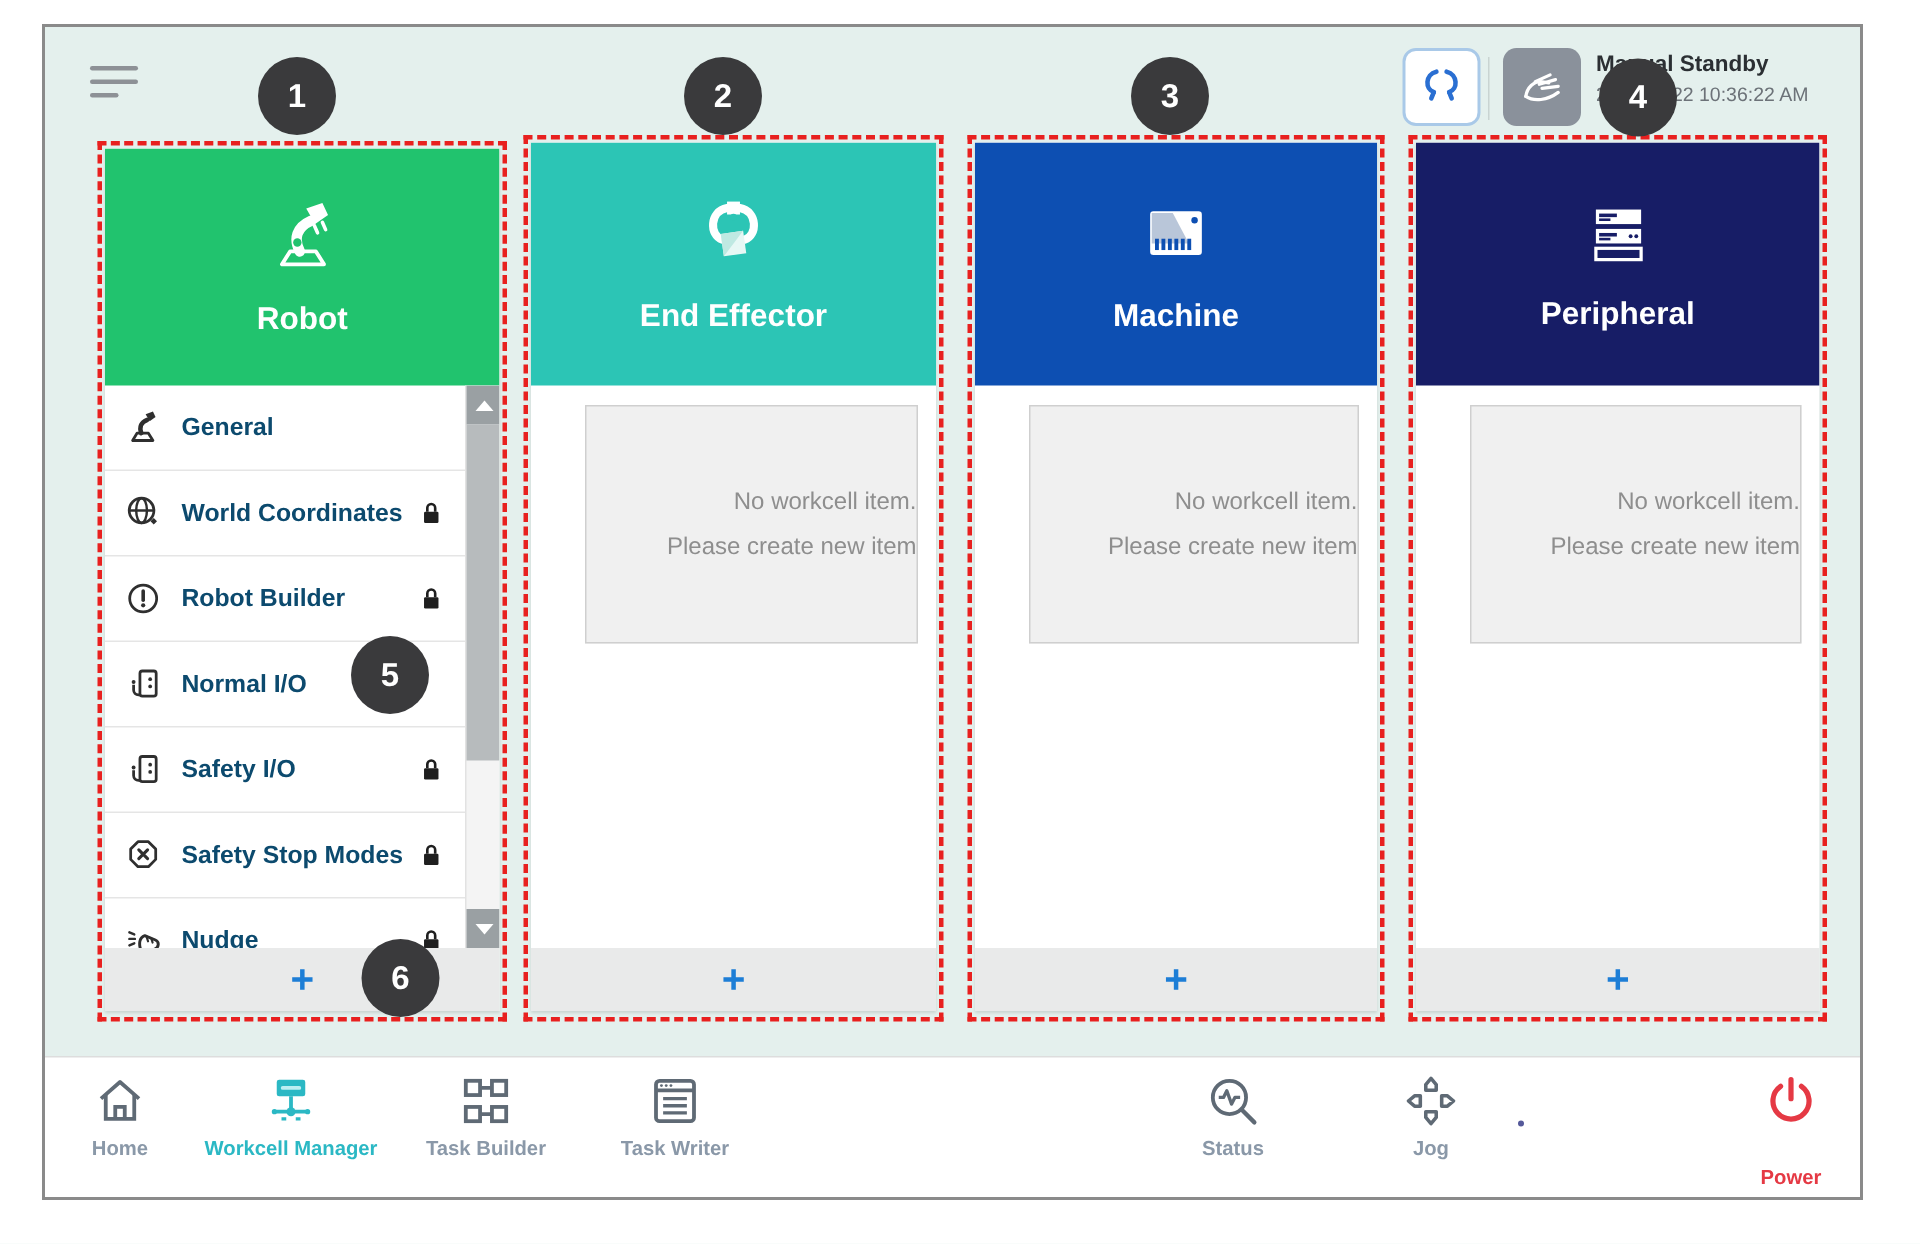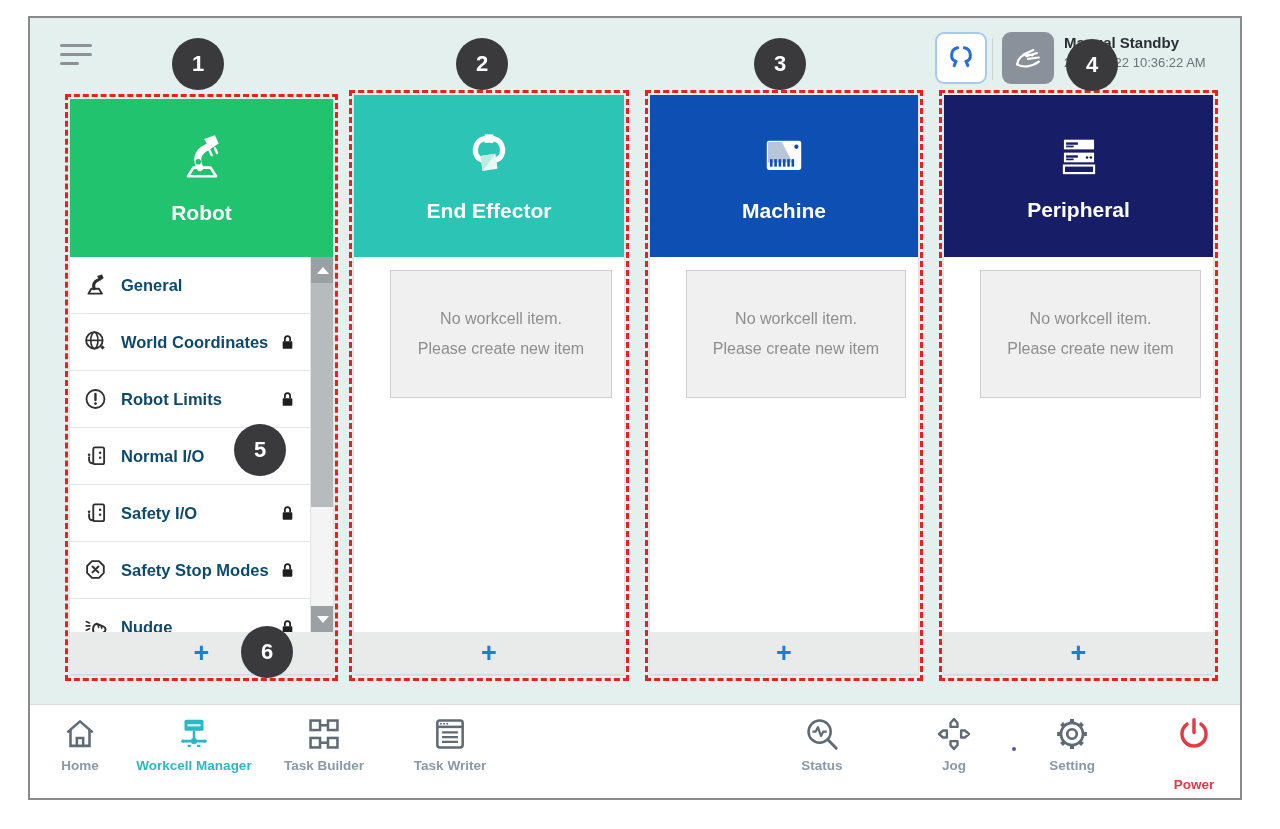--- a/index.html
+++ b/index.html
@@ -42,22 +42,22 @@
   .row .lock { margin-left:auto; }
   .rows-wrap { position:absolute; left:0; top:0; right:23px; bottom:0; }
 
   .scrollbar { position:absolute; right:0; top:0; width:23px; background:#f4f4f4; border-left:1px solid #e2e2e2; }
   .sb-btn { position:absolute; left:0; width:23px; height:26px; background:#9aa0a3; display:flex; align-items:center; justify-content:center; cursor:pointer; }
   .sb-up { top:0; } .sb-down { bottom:0; }
   .sb-thumb { position:absolute; left:0; top:26px; width:23px; height:224px; background:#b7bbbd; cursor:grab; }
   .tri-up { width:0; height:0; border-left:6px solid transparent; border-right:6px solid transparent; border-bottom:7px solid #fff; }
   .tri-down { width:0; height:0; border-left:6px solid transparent; border-right:6px solid transparent; border-top:7px solid #fff; }
 
-  .empty { position:absolute; left:12px; right:12px; top:13px; height:128px; background:#f0f0f0; border:1px solid #cfcfcf;
-           display:flex; flex-direction:column; align-items:center; justify-content:center;margin-left:24px; }
+  .empty { position:absolute; left:12px; right:12px; top:13px; height:159px; background:#f0f0f0; border:1px solid #cfcfcf;
+           display:flex; flex-direction:column; align-items:flex-end; justify-content:center;margin-left:24px; }
   .empty div { color:#8e8e8e; font-size:16px; line-height:1.85; }
 
   
   .nav { position:absolute; left:0; right:0; bottom:0; height:94px; background:#fff; border-top:1px solid #ddd; }
   .nav-item { position:absolute; top:10px; width:130px; display:flex; flex-direction:column; align-items:center; gap:5px; cursor:pointer; }
   .nav-item .nlbl { font-size:13.5px; font-weight:bold; color:#8a98a8; white-space:nowrap; }
   .nav-item.active .nlbl { color:#2bb8c4; }
   .nav-item.power .nlbl { color:#e53944; }
   .nav-dot { position:absolute; left:982px; top:42px; width:4px; height:4px; border-radius:50%; background:#55599a; }
 </style>
@@ -125,21 +125,21 @@
             <rect x="6.5" y="10.5" width="11" height="8.5" rx="1" fill="#1f1f1f"></rect>
             <path d="M9 10.5 V7.6 a3 3 0 0 1 6 0 V10.5" fill="none" stroke="#1f1f1f" stroke-width="2"></path>
           </svg>
         </div>
         <div class="row">
           <svg width="26" height="26" viewBox="0 0 24 24">
             <circle cx="11.5" cy="12" r="8.3" fill="none" stroke="#2f2f2f" stroke-width="1.7"></circle>
             <path d="M11.5 7.4 V13" stroke="#2f2f2f" stroke-width="2.2" stroke-linecap="round"></path>
             <circle cx="11.5" cy="16.2" r="1.3" fill="#2f2f2f"></circle>
           </svg>
-          <span class="lbl">Robot Limits</span>
+          <span class="lbl">Robot Builder</span>
           <svg class="lock" width="21" height="21" viewBox="0 0 24 24">
             <rect x="6.5" y="10.5" width="11" height="8.5" rx="1" fill="#1f1f1f"></rect>
             <path d="M9 10.5 V7.6 a3 3 0 0 1 6 0 V10.5" fill="none" stroke="#1f1f1f" stroke-width="2"></path>
           </svg>
         </div>
         <div class="row">
           <svg width="26" height="26" viewBox="0 0 24 24">
             <rect x="9.5" y="4" width="10" height="15.5" rx="1.5" fill="none" stroke="#2f2f2f" stroke-width="1.7"></rect>
             <circle cx="15.8" cy="9" r="1.15" fill="#2f2f2f"></circle>
               <circle cx="15.8" cy="13.5" r="1.15" fill="#2f2f2f"></circle>
@@ -350,30 +350,20 @@
         <g fill="none" stroke="#5f6a75" stroke-width="1.5" stroke-linejoin="round">
           <path d="M12 2.5 l2.2 2.6 v2.4 h-4.4 v-2.4 z"></path>
           <path d="M12 21.5 l2.2 -2.6 v-2.4 h-4.4 v2.4 z"></path>
           <path d="M2.5 12 l2.6 -2.2 h2.4 v4.4 h-2.4 z"></path>
           <path d="M21.5 12 l-2.6 -2.2 h-2.4 v4.4 h2.4 z"></path>
         </g>
       </svg>
       <div class="nlbl">Jog</div>
     </div>
     <div class="nav-dot"></div>
-    <div class="nav-item" style="left:977px;">
-      <svg width="38" height="38" viewBox="0 0 24 24">
-        <circle cx="12" cy="12" r="7" fill="none" stroke="#5f6a75" stroke-width="1.7"></circle>
-        <circle cx="12" cy="12" r="3" fill="none" stroke="#5f6a75" stroke-width="1.7"></circle>
-        <g stroke="#5f6a75" stroke-width="2.6">
-          <path d="M12 2.6 v3 M12 18.4 v3 M2.6 12 h3 M18.4 12 h3 M5.4 5.4 l2.1 2.1 M16.5 16.5 l2.1 2.1 M18.6 5.4 l-2.1 2.1 M7.5 16.5 l-2.1 2.1"></path>
-        </g>
-      </svg>
-      <div class="nlbl">Setting</div>
-    </div>
     <div class="nav-item power" style="left:1099px;gap:24px;">
       <svg width="38" height="38" viewBox="0 0 24 24">
         <path d="M12 3 v8" stroke="#e53944" stroke-width="2.2" stroke-linecap="round" fill="none"></path>
         <path d="M7.6 5.8 a7.6 7.6 0 1 0 8.8 0" fill="none" stroke="#e53944" stroke-width="2.2" stroke-linecap="round"></path>
       </svg>
       <div class="nlbl">Power</div>
     </div>
   </div>
 
 </div>

